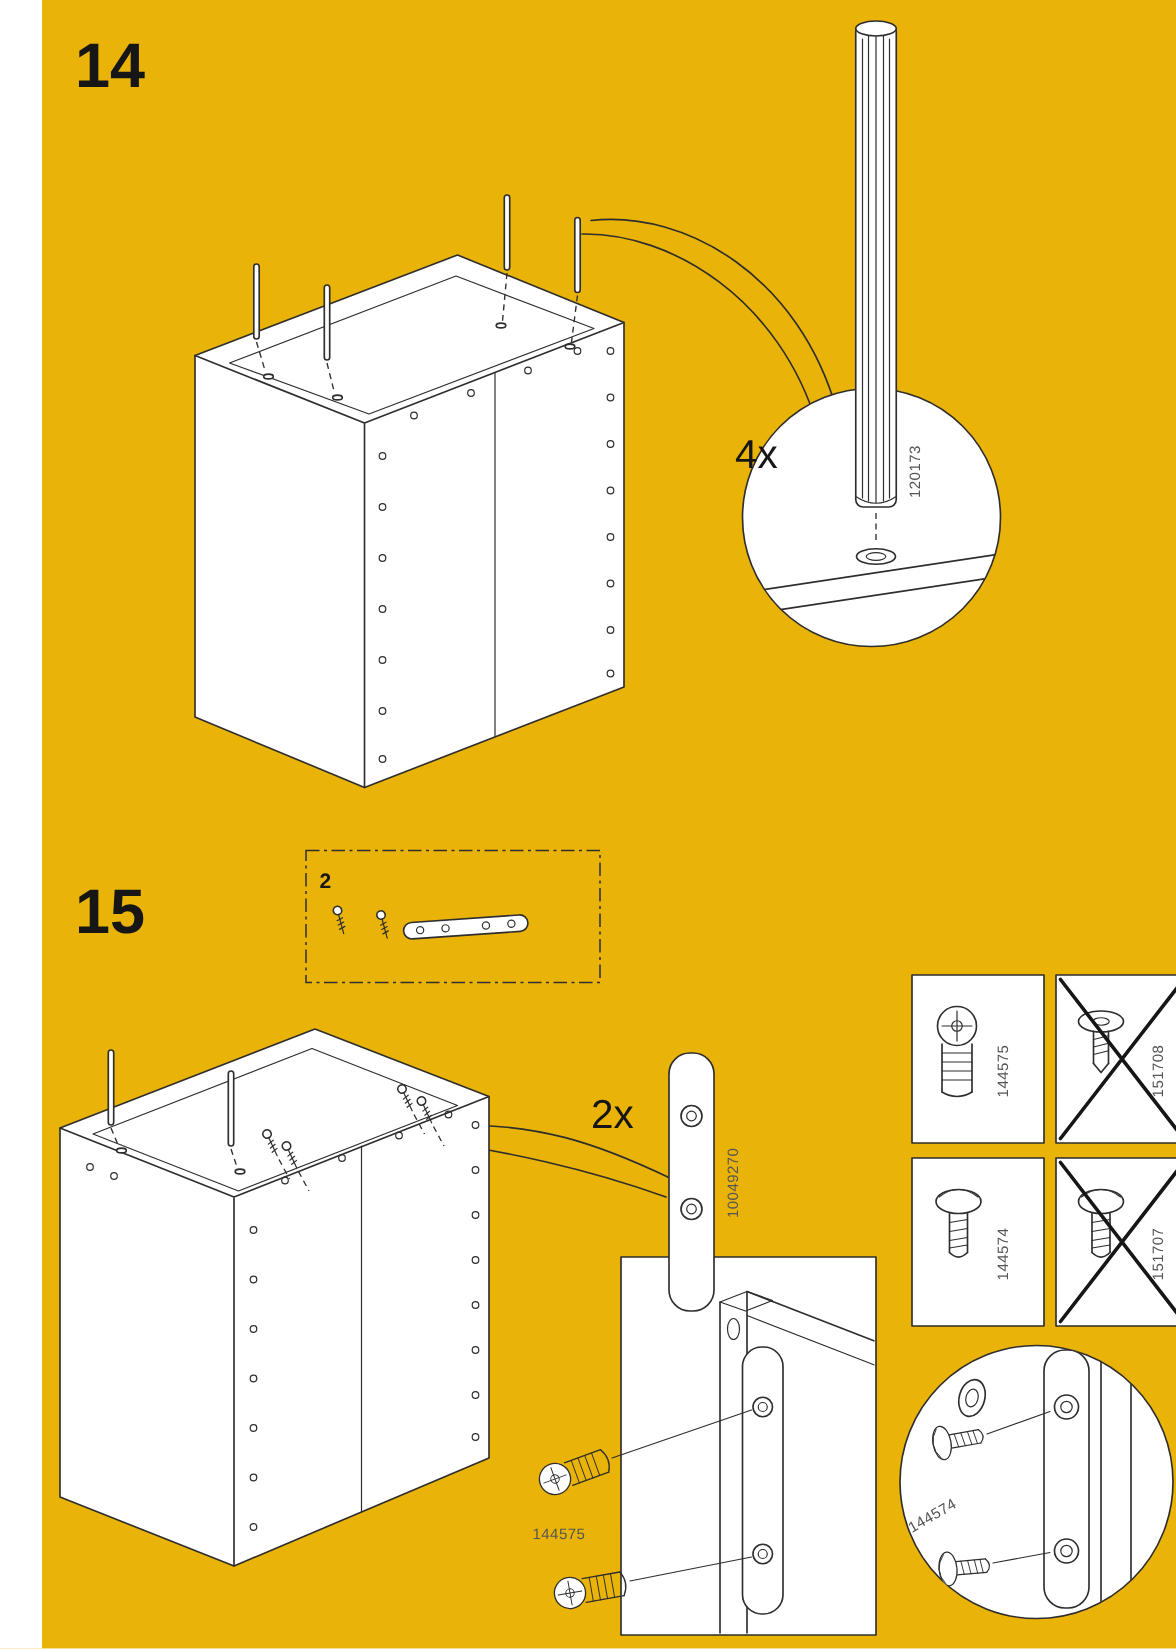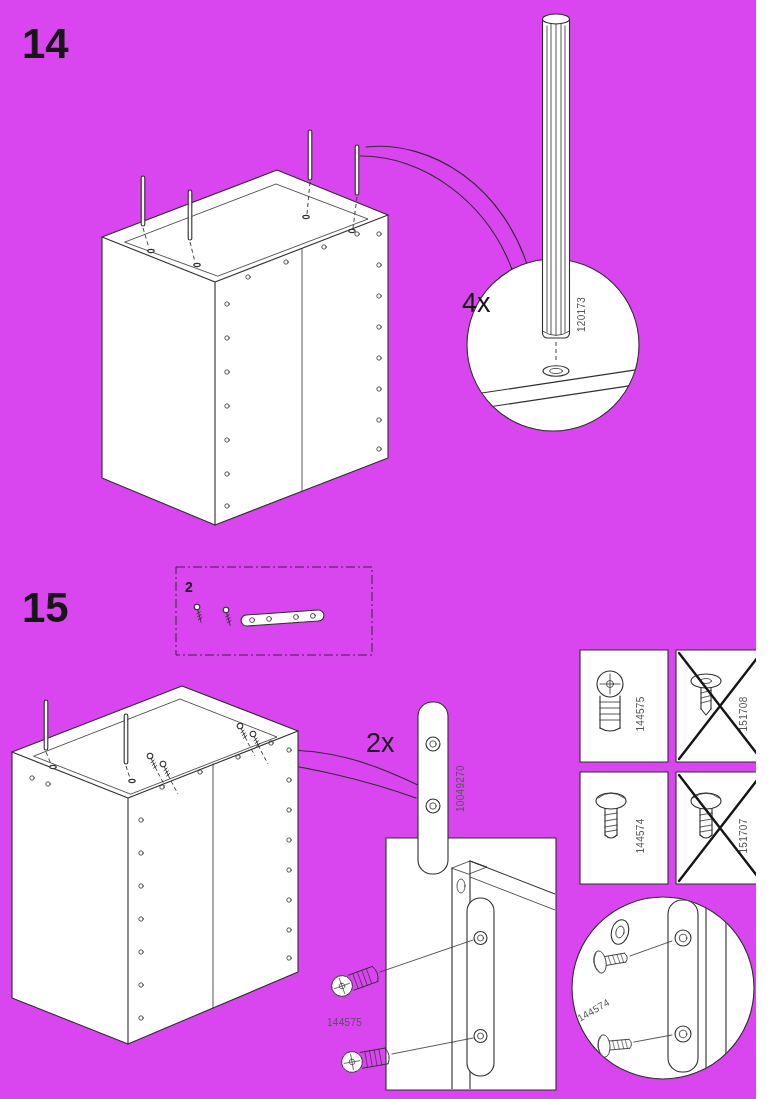--- a/index.html
+++ b/index.html
@@ -1,16 +1,16 @@
 <!DOCTYPE html>
 <html><head>
 <meta charset="utf-8">
 <style>
   html,body{margin:0;padding:0;background:#ffffff;}
-  #page{position:relative;width:756px;height:1099px;background:#d946ef;overflow:hidden;}
+  #page{position:relative;width:756px;height:1099px;background:#eab308;overflow:hidden;margin-left:28px;}
   svg{position:absolute;left:0;top:0;}
   text{font-family:"Liberation Sans", sans-serif;fill:#161616;}
   .s{stroke:#2e2e2e;fill:none;stroke-width:1.1;stroke-linecap:round;stroke-linejoin:round;}
   .sw{stroke:#2e2e2e;fill:#ffffff;stroke-width:1.1;stroke-linejoin:round;}
   .thin{stroke-width:0.8;}
   .dash{stroke:#2e2e2e;fill:none;stroke-width:0.9;stroke-dasharray:4 3;}
   .dashdot{stroke:#2e2e2e;fill:none;stroke-width:1;stroke-dasharray:9 3 2 3;}
   .cross{stroke:#161616;fill:none;stroke-width:2.4;stroke-linecap:round;}
   .stepnum{font-size:42px;font-weight:700;}
   .qty{font-size:27px;font-weight:500;}

